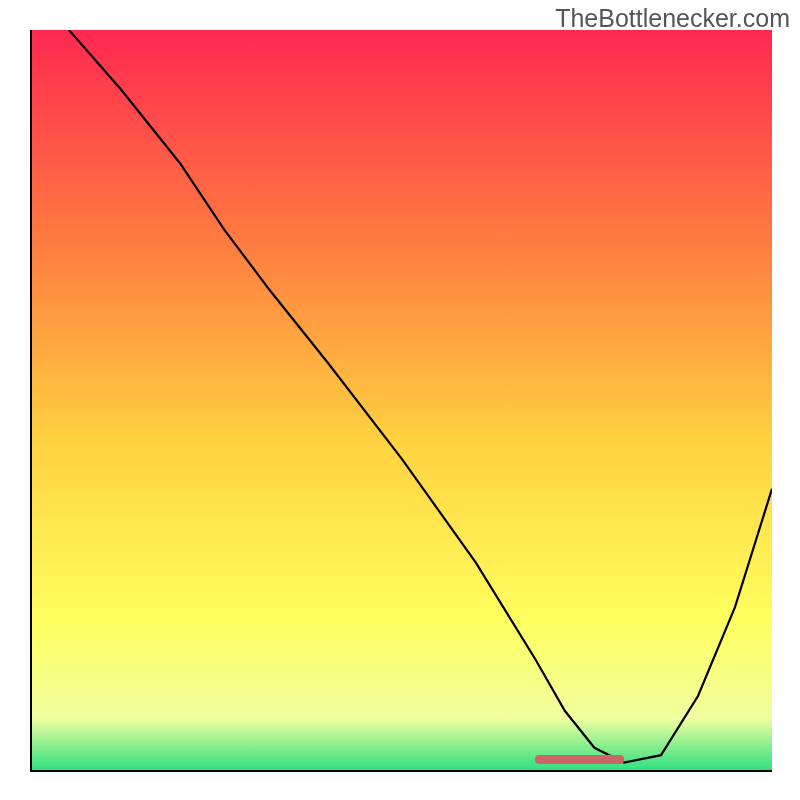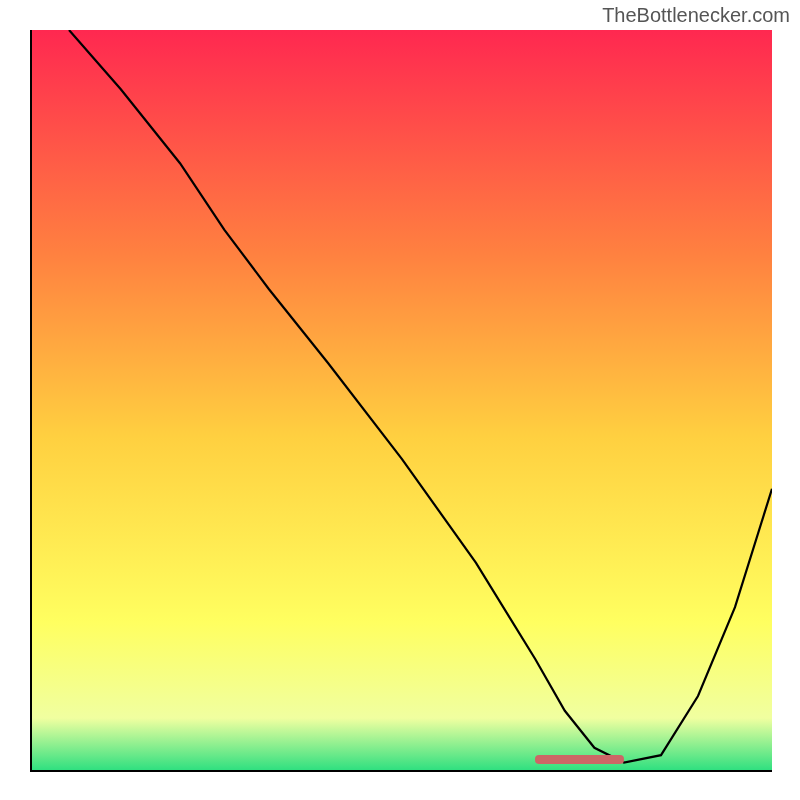--- a/index.html
+++ b/index.html
@@ -7,21 +7,21 @@
     padding: 0;
     width: 800px;
     height: 800px;
     font-family: Arial, sans-serif;
     position: relative;
   }
   .watermark {
     position: absolute;
     top: 4px;
     right: 10px;
-    font-size: 20px;
+    font-size: 25px;
     color: #555;
     font-weight: normal;
     z-index: 10;
   }
   .chart-container {
     position: absolute;
     top: 30px;
     left: 30px;
     width: 740px;
     height: 740px;

